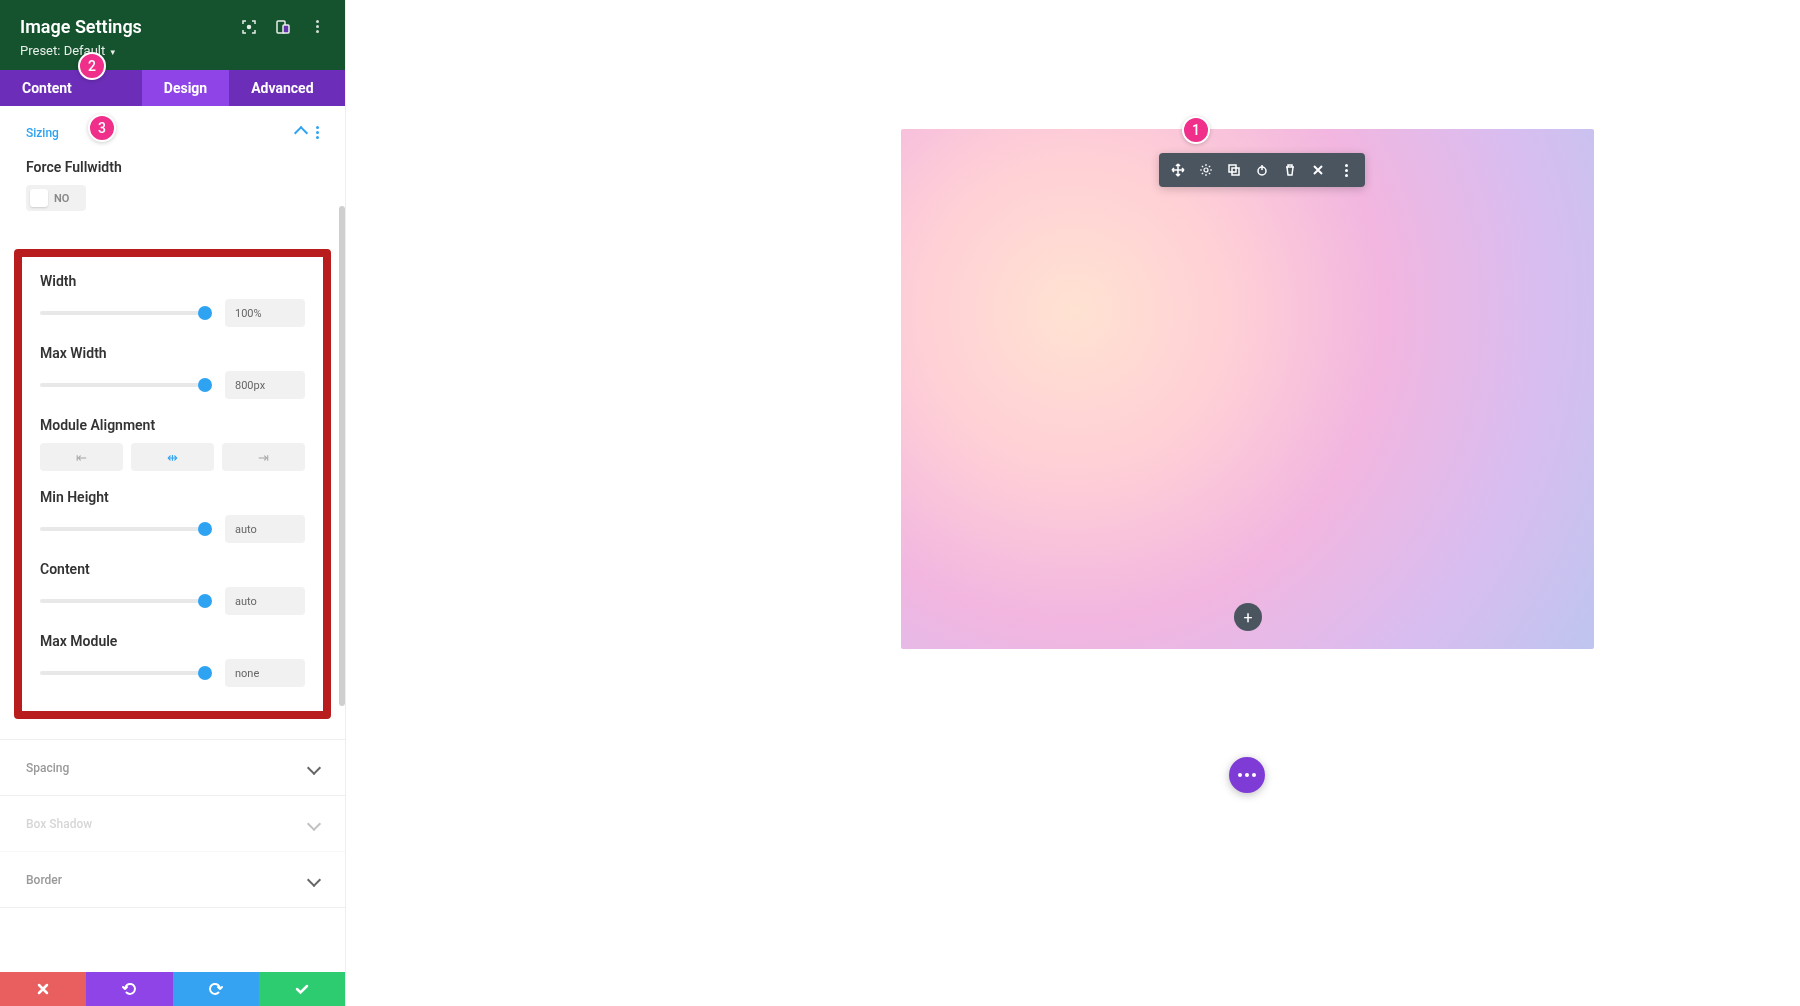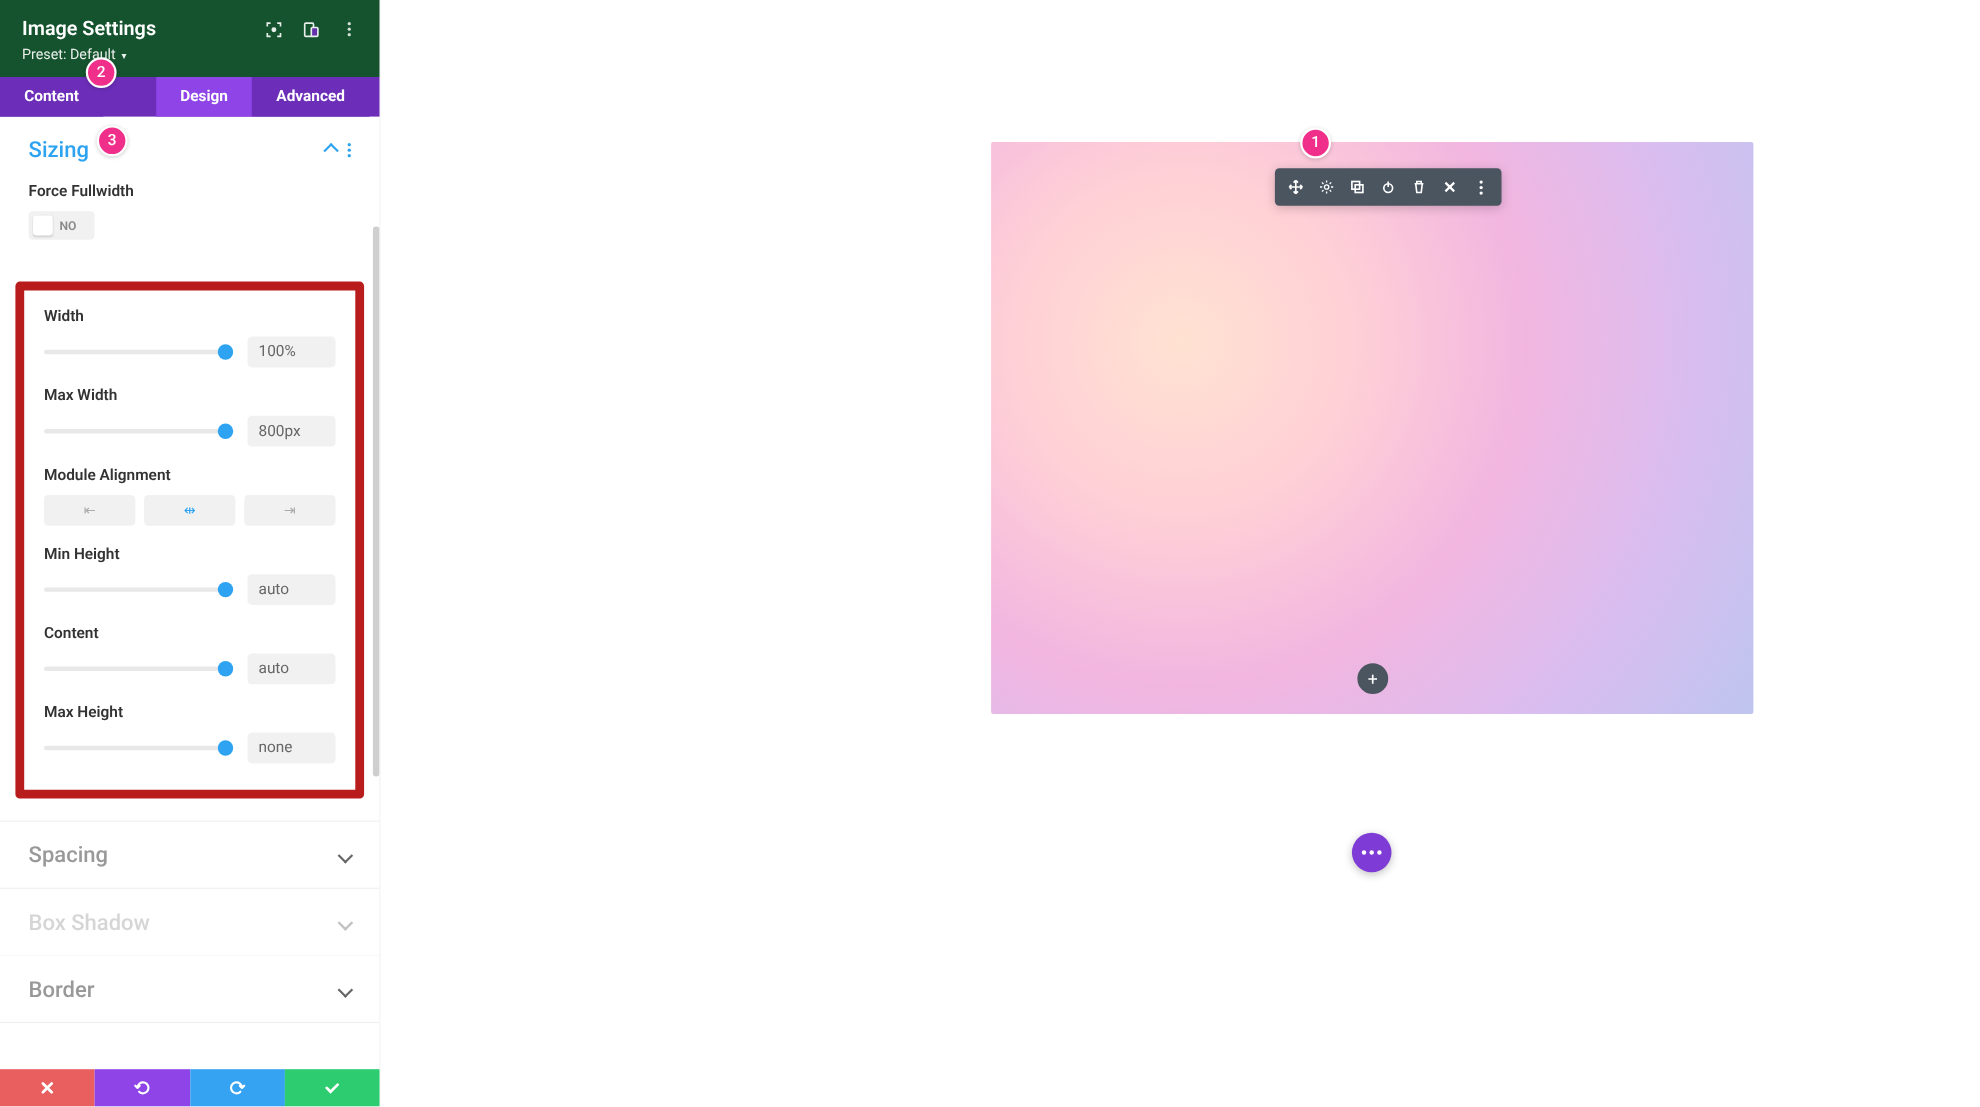--- a/index.html
+++ b/index.html
@@ -13,35 +13,35 @@
 .header-icons span { color: #fff; opacity: .9; font-size: 14px; cursor: pointer; display:inline-flex; align-items:center; justify-content:center; width:16px; height:16px; }
 .preset { font-size: 13px; margin-top: 6px; opacity: .9; }
 .preset-caret { font-size: 9px; margin-left: 2px; }
 .tabs { display: flex; background: #6c2eb9; font-weight: bold; }
 .tab { flex: 0 0 auto; padding: 10px 22px; font-size: 14px; color: #fff; cursor: pointer; background: #6c2eb9; }
 .tab.active { background: #8e44e6; margin-left: 48px; }
 .panel-body { flex: 1; overflow-y: auto; padding-bottom: 20px; position: relative; }
 .scrollbar-indicator { position:absolute; right:0; top:100px; width:6px; height:500px; background:#888; border-radius:3px; opacity:.4; }
 .section { border-bottom: 1px solid #eee; }
 .section-header { display: flex; align-items: center; justify-content: space-between; padding: 18px 26px; cursor: pointer; }
-.section-title { font-size: 20px; font-weight: 500; color: #999; }
+.section-title { font-size: 12px; font-weight: 500; color: #999; }
 .section-title.active { color: #2ea3f2; }
 .section-actions { display:flex; gap:10px; align-items:center; color:#2ea3f2; font-size:12px;}
 .controls { padding: 0 26px 20px; }
 .control { margin-bottom: 18px; }
 .control-label { font-size: 14px; color: #333; font-weight: 600; margin-bottom: 10px; display: block; }
 .toggle { display: inline-flex; align-items: center; background: #f1f1f1; border-radius: 4px; padding: 4px 8px 4px 4px; width: 60px; height: 26px; }
 .toggle-knob { width: 18px; height: 18px; background: #fff; border-radius: 3px; box-shadow: 0 1px 2px rgba(0,0,0,.15); margin-right: 6px; }
 .toggle-text { font-size: 11px; color: #888; font-weight: 600; }
 .highlight-box { border: 8px solid #b91c1c; border-radius: 4px; padding: 16px 18px 6px; margin: 0 14px 20px; }
 .slider-row { display: flex; align-items: center; gap: 20px; margin-top: 6px; }
 .slider { flex: 1; position: relative; height: 20px; }
 .slider-track { position:absolute; top:50%; left:0; right:0; height:4px; background:#e8e8e8; border-radius:2px; transform:translateY(-50%);}
 .slider-thumb { position:absolute; top:50%; width:14px; height:14px; background:#2ea3f2; border-radius:50%; transform:translate(-50%,-50%); left:100%;}
-.slider-value { width: 80px; height: 28px; background: #f1f1f1; border-radius: 4px; display: flex; align-items: center; padding: 12px 10px; font-size: 14px; color: #666; }
+.slider-value { width: 80px; height: 28px; background: #f1f1f1; border-radius: 4px; display: flex; align-items: center; padding: 12px 10px; font-size: 11px; color: #666; }
 .align-buttons { display: flex; gap: 8px; }
 .align-btn { flex:1; height: 28px; background: #f1f1f1; border-radius: 4px; display:flex; align-items:center; justify-content:center; cursor:pointer;}
 .align-btn.selected .aicon { color:#2ea3f2; }
 .aicon { font-size: 13px; color: #aaa; }
 .footer-btns { position:absolute; bottom:0; left:0; right:0; display:flex; height:34px;}
 .fbtn { flex:1; display:flex; align-items:center; justify-content:center; color:#fff; cursor:pointer;}
 .fbtn.r { background:#e95f5f;}
 .fbtn.p { background:#8e44e6;}
 .fbtn.b { background:#36a3f2;}
 .fbtn.g { background:#2ecc71;}
@@ -181,21 +181,21 @@
             <span class="control-label">Content</span>
             <div class="slider-row">
               <div class="slider">
                   <div class="slider-track"></div>
                   <div class="slider-thumb"></div>
                 </div>
               <div class="slider-value">auto</div>
             </div>
           </div>
           <div class="control">
-            <span class="control-label">Max Height</span>
+            <span class="control-label">Max Module</span>
             <div class="slider-row">
               <div class="slider">
                   <div class="slider-track"></div>
                   <div class="slider-thumb"></div>
                 </div>
               <div class="slider-value">none</div>
             </div>
           </div>
         </div>
       </div>

